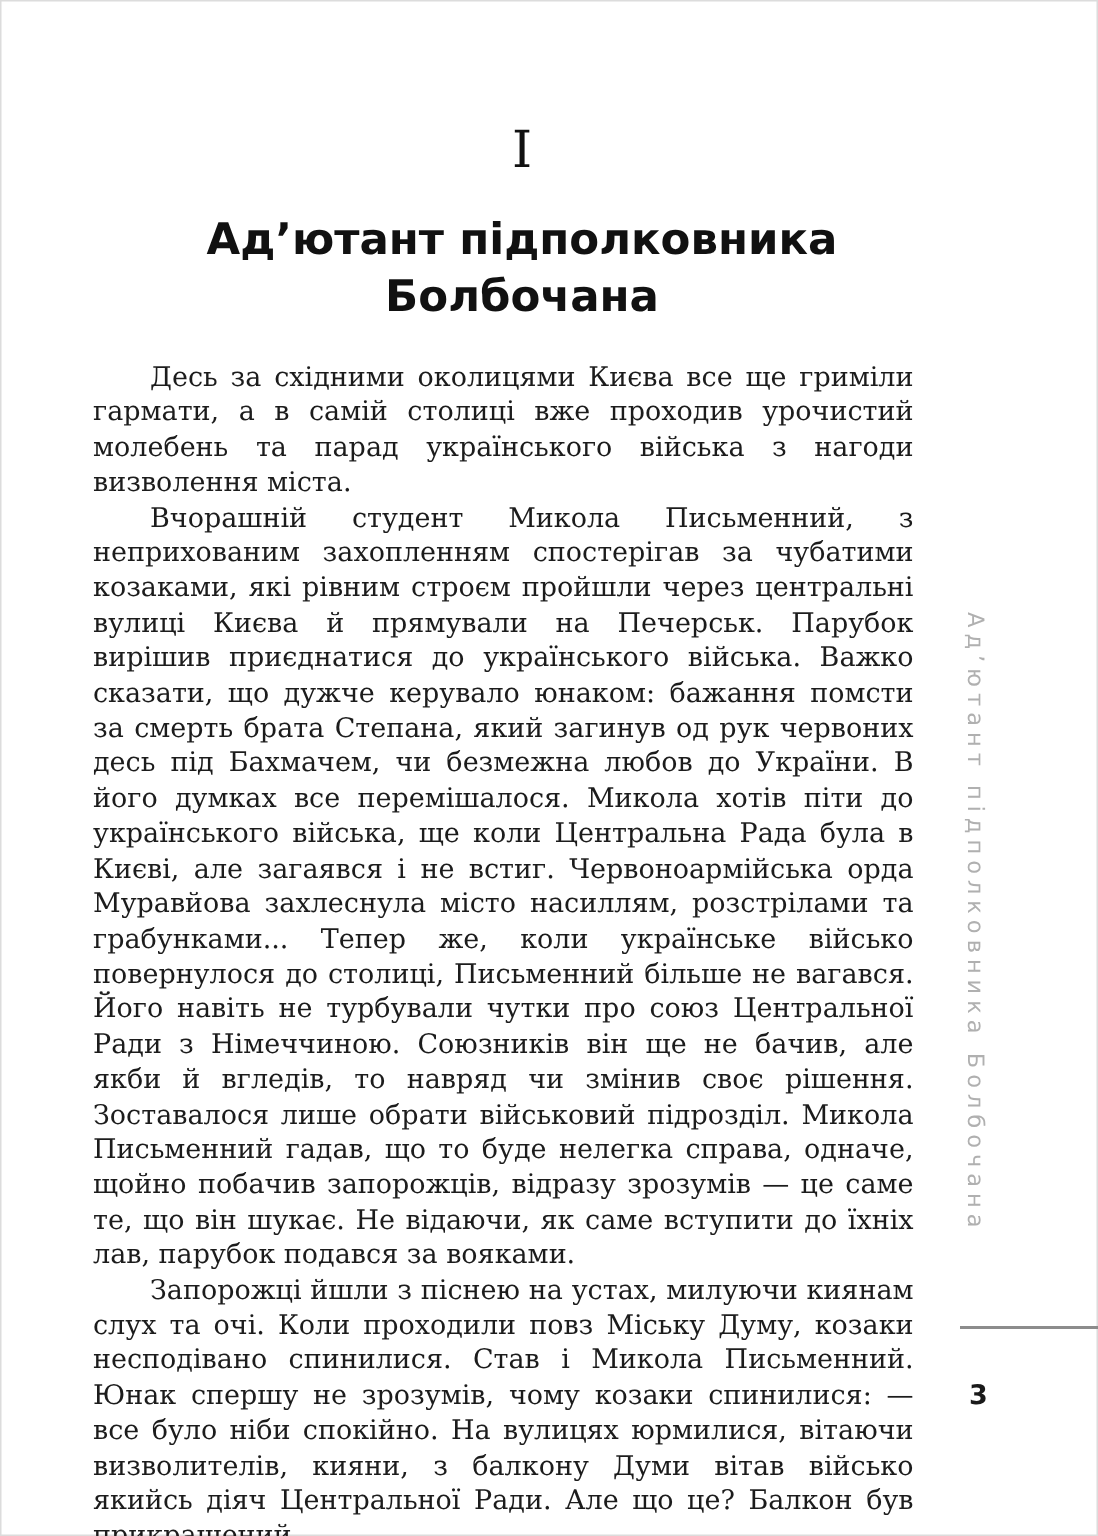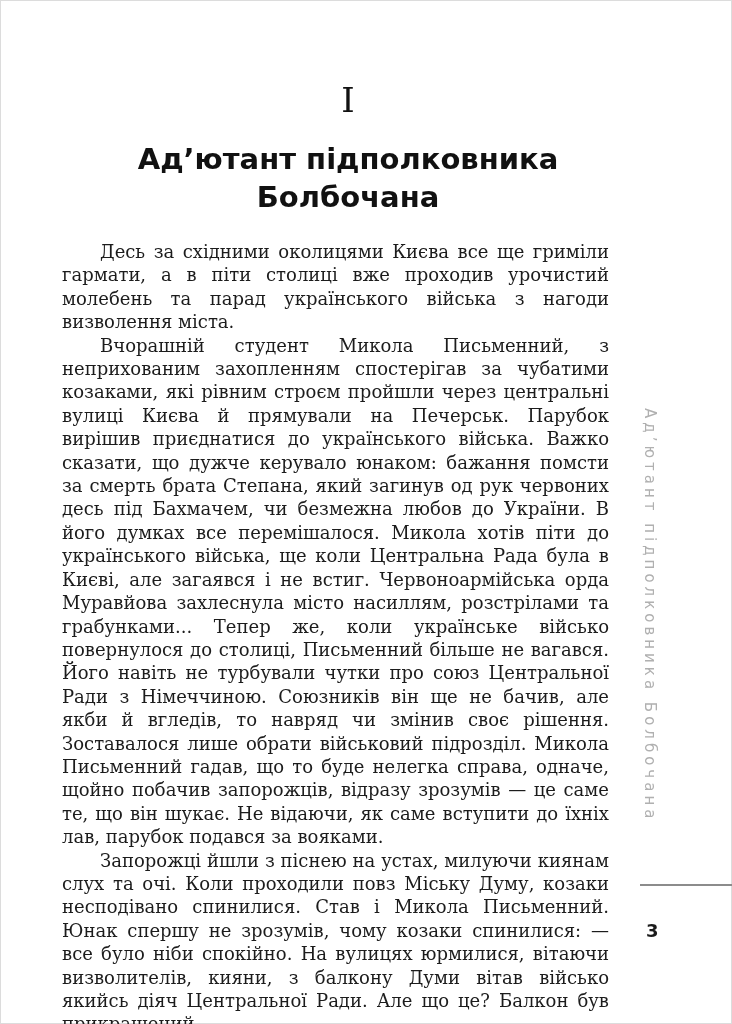--- a/index.html
+++ b/index.html
@@ -93,21 +93,21 @@
 <body>
 
 <div class="page">
 
   <div class="content-col">
     <div class="chapter-number">I</div>
 
     <h1 class="chapter-title">Ад’ютант підполковника Болбочана</h1>
 
     <div class="body-block">
-      <p class="body-para">Десь за східними околицями Києва все ще гриміли гармати, а в піти столиці вже проходив урочистий молебень та парад українського війська з нагоди визволення міста.</p>
+      <p class="body-para">Десь за східними околицями Києва все ще гриміли гармати, а в самій столиці вже проходив урочистий молебень та парад українського війська з нагоди визволення міста.</p>
       <p class="body-para">Вчорашній студент Микола Письменний, з неприхованим захопленням спостерігав за чубатими козаками, які рівним строєм пройшли через центральні вулиці Києва й прямували на Печерськ. Парубок вирішив приєднатися до українського війська. Важко сказати, що дужче керувало юнаком: бажання помсти за смерть брата Степана, який загинув од рук червоних десь під Бахмачем, чи безмежна любов до України. В його думках все перемішалося. Микола хотів піти до українського війська, ще коли Центральна Рада була в Києві, але загаявся і не встиг. Червоноармійська орда Муравйова захлеснула місто насиллям, розстрілами та грабунками... Тепер же, коли українське військо повернулося до столиці, Письменний більше не вагався. Його навіть не турбували чутки про союз Центральної Ради з Німеччиною. Союзників він ще не бачив, але якби й вгледів, то навряд чи змінив своє рішення. Зоставалося лише обрати військовий підрозділ. Микола Письменний гадав, що то буде нелегка справа, одначе, щойно побачив запорожців, відразу зрозумів — це саме те, що він шукає. Не відаючи, як саме вступити до їхніх лав, парубок подався за вояками.</p>
       <p class="body-para">Запорожці йшли з піснею на устах, милуючи киянам слух та очі. Коли проходили повз Міську Думу, козаки несподівано спинилися. Став і Микола Письменний. Юнак спершу не зрозумів, чому козаки спинилися: — все було ніби спокійно. На вулицях юрмилися, вітаючи визволителів, кияни, з балкону Думи вітав військо якийсь діяч Центральної Ради. Але що це? Балкон був прикрашений</p>
     </div>
   </div>
 
   <div>
     <div class="vertical-title">Ад’ютант підполковника Болбочана</div>
 
     <div class="footer-divider"></div>
 

